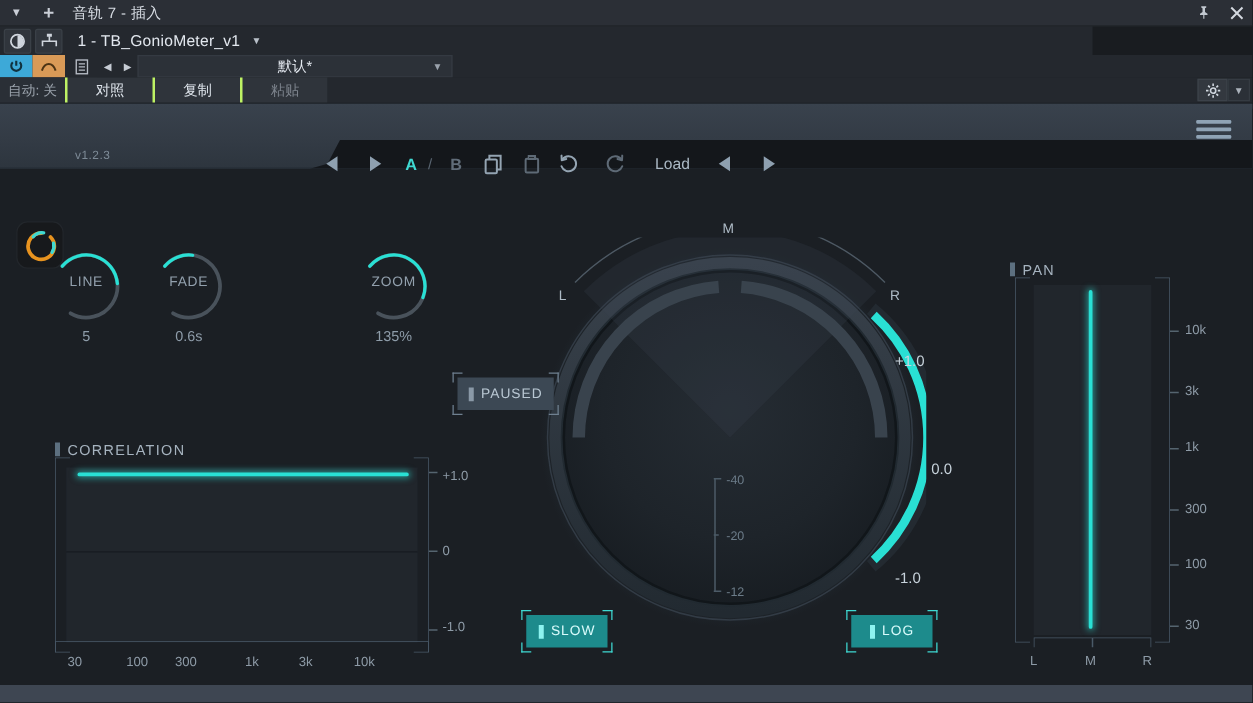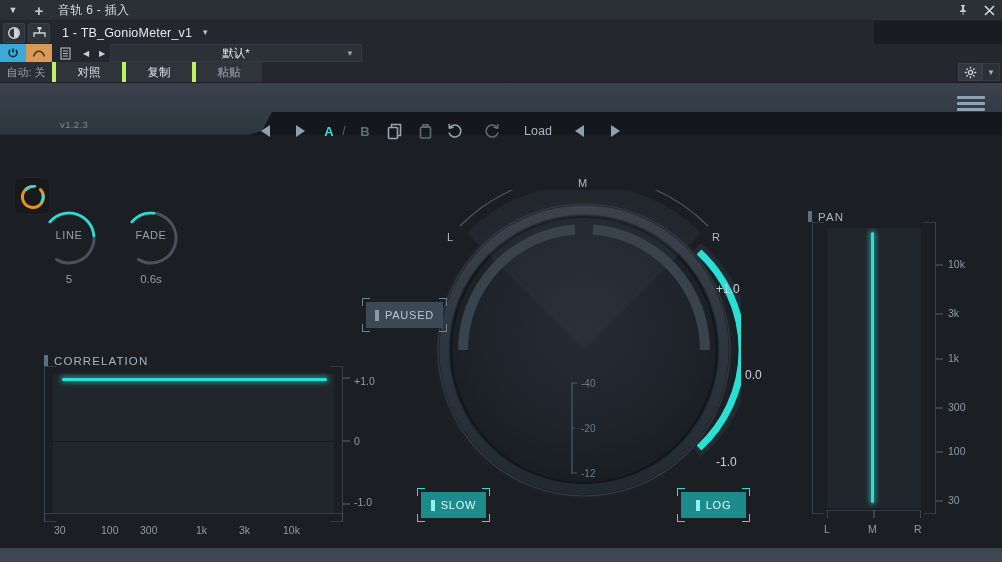--- a/index.html
+++ b/index.html
@@ -49,23 +49,23 @@
     display:flex; align-items:center; justify-content:center; color:#e5eaf1; font-size:11.5px; position:relative;
   }
   .presetfield .dc{ position:absolute; right:7px; color:#9aa2ac; font-size:8px;}
 
   .host-row4{
     position:absolute; left:0; top:62px; width:1002px; height:21px;
     background:#24282e; display:flex; align-items:stretch;
     border-bottom:1px solid #1a1d22;
   }
   .autolabel{ width:52px; background:#2a2f36; color:#9aa2ab; font-size:11px; display:flex;align-items:center;justify-content:center;}
-  .hbtn{ width:70px; background:#2f343b; border-left:4px solid #bef264; color:#dde3ea; font-size:11.5px;
+  .hbtn{ width:70px; background:#2f343b; border-left:2px solid #bef264; color:#dde3ea; font-size:11.5px;
          display:flex;align-items:center;justify-content:center;}
-  .hbtn.dim{ color:#7d848d;font-weight:bold; }
+  .hbtn.dim{ color:#7d848d; }
   .host-row4 .spacer{ flex:1; background:#24282e;}
   .gearbox{ width:24px; background:#33383f;border:1px solid #3c424a; display:flex;align-items:center;justify-content:center;color:#cfd5dd; margin:1px 0;}
   .gearcar{ width:18px; background:#2b3037;border:1px solid #353b42; display:flex;align-items:center;justify-content:center;color:#aab1ba;font-size:8px;margin:1px 2px 1px 0;}
 
   .host-strip{
     position:absolute; left:0; top:83px; width:1002px; height:4px; background:#4a5462;
   }
   .host-bottom{
     position:absolute; left:0; top:548px; width:1002px; height:14px; background:#3e4652;
   }
@@ -111,21 +111,21 @@
   .tri-l{ border-top:6px solid transparent;border-bottom:6px solid transparent;border-right:9px solid #8ea0b0;}
   .tri-r{ border-top:6px solid transparent;border-bottom:6px solid transparent;border-left:9px solid #8ea0b0;}
   .pt-item{ display:flex;align-items:center;justify-content:center; height:38px; cursor:default;}
   .ab-a{ color:#3fd9d2; font-size:13px; font-weight:bold;}
   .ab-s{ color:#5a6672; font-size:12px; margin:0 4px;}
   .ab-b{ color:#616d79; font-size:13px; font-weight:bold;}
   .ic{ stroke:#94a4b2; fill:none; stroke-width:1.6;}
   .ic-dim{ stroke:#5e6a76; fill:none; stroke-width:1.6;}
 
   
-  .knobs{ position:absolute; left:38px; top:207px; width:320px; height:90px;}
+  .knobs{ position:absolute; left:38px; top:198px; width:320px; height:90px;}
   .knob{ position:absolute; width:62px; height:62px; top:0;}
   .knob .klabel{
     position:absolute; left:0; top:22px; width:62px; text-align:center;
     color:#92a0ad; font-size:11px; letter-spacing:.6px;
   }
   .knob .kval{
     position:absolute; left:-8px; top:66px; width:78px; text-align:center;
     color:#8e9ca9; font-size:11.5px;
   }
 
@@ -172,21 +172,21 @@
              box-shadow:0 0 5px 1.5px rgba(41,224,212,.55); border-radius:2px;}
 </style>
 </head>
 <body>
 
 <div id="app">
 
   <div class="host-titlebar">
     <div class="tb-caret">▼</div>
     <div class="tb-plus">+</div>
-    <div class="tb-title">音轨 6 - 插入</div>
+    <div class="tb-title">音轨 7 - 插入</div>
     <div class="tb-right">
       <div class="tb-btn">
         <svg width="12" height="12" viewBox="0 0 12 12">
             <path d="M4 1h4v1l-1 .5v3l2 1.5v1H3v-1l2-1.5v-3L4 2z" fill="#c2c8d0"></path>
             <rect x="5.6" y="8" width="0.9" height="3" fill="#c2c8d0"></rect>
           </svg>
       </div>
       <div class="tb-btn">
         <svg width="13" height="13" viewBox="0 0 13 13">
             <path d="M2 2 L11 11 M11 2 L2 11" stroke="#d3d8df" stroke-width="1.6"></path>
@@ -328,20 +328,24 @@
 
   <div class="knobs">
     <div class="knob" id="knob0" style="left:0px"><svg width="62" height="62" viewBox="0 0 62 62">
           <path d="M11.85 14.93 A25 25 0 1 1 18.50 52.65" fill="none" stroke="#49525b" stroke-width="3" stroke-linecap="round"></path>
           <path d="M11.85 14.93 A25 25 0 0 1 55.91 28.91" fill="none" stroke="#29e0d4" stroke-width="2.6" stroke-linecap="round"></path>
         </svg><div class="klabel">LINE</div><div class="kval">5</div></div>
     <div class="knob" id="knob1" style="left:82px"><svg width="62" height="62" viewBox="0 0 62 62">
           <path d="M11.85 14.93 A25 25 0 1 1 18.50 52.65" fill="none" stroke="#49525b" stroke-width="3" stroke-linecap="round"></path>
           <path d="M11.85 14.93 A25 25 0 0 1 34.13 6.20" fill="none" stroke="#29e0d4" stroke-width="2.6" stroke-linecap="round"></path>
         </svg><div class="klabel">FADE</div><div class="kval">0.6s</div></div>
+    <div class="knob" id="knob3" style="left:246px"><svg width="62" height="62" viewBox="0 0 62 62">
+          <path d="M11.85 14.93 A25 25 0 1 1 18.50 52.65" fill="none" stroke="#49525b" stroke-width="3" stroke-linecap="round"></path>
+          <path d="M11.85 14.93 A25 25 0 0 1 54.31 40.04" fill="none" stroke="#29e0d4" stroke-width="2.6" stroke-linecap="round"></path>
+        </svg><div class="klabel">ZOOM</div><div class="kval">135%</div></div>
   </div>
 
   <div class="corr-wrap">
     <span class="panel-tick"></span><span class="panel-title">CORRELATION</span>
   </div>
 
   <svg class="corr-frame" viewBox="0 0 299 156">
     <path d="M12 0 H0 V156 H12 M287 0 H299 V156 H287" stroke="#4a5a68" stroke-width="1.2" fill="none"></path>
   </svg>
   <div class="corr-plot"></div>

